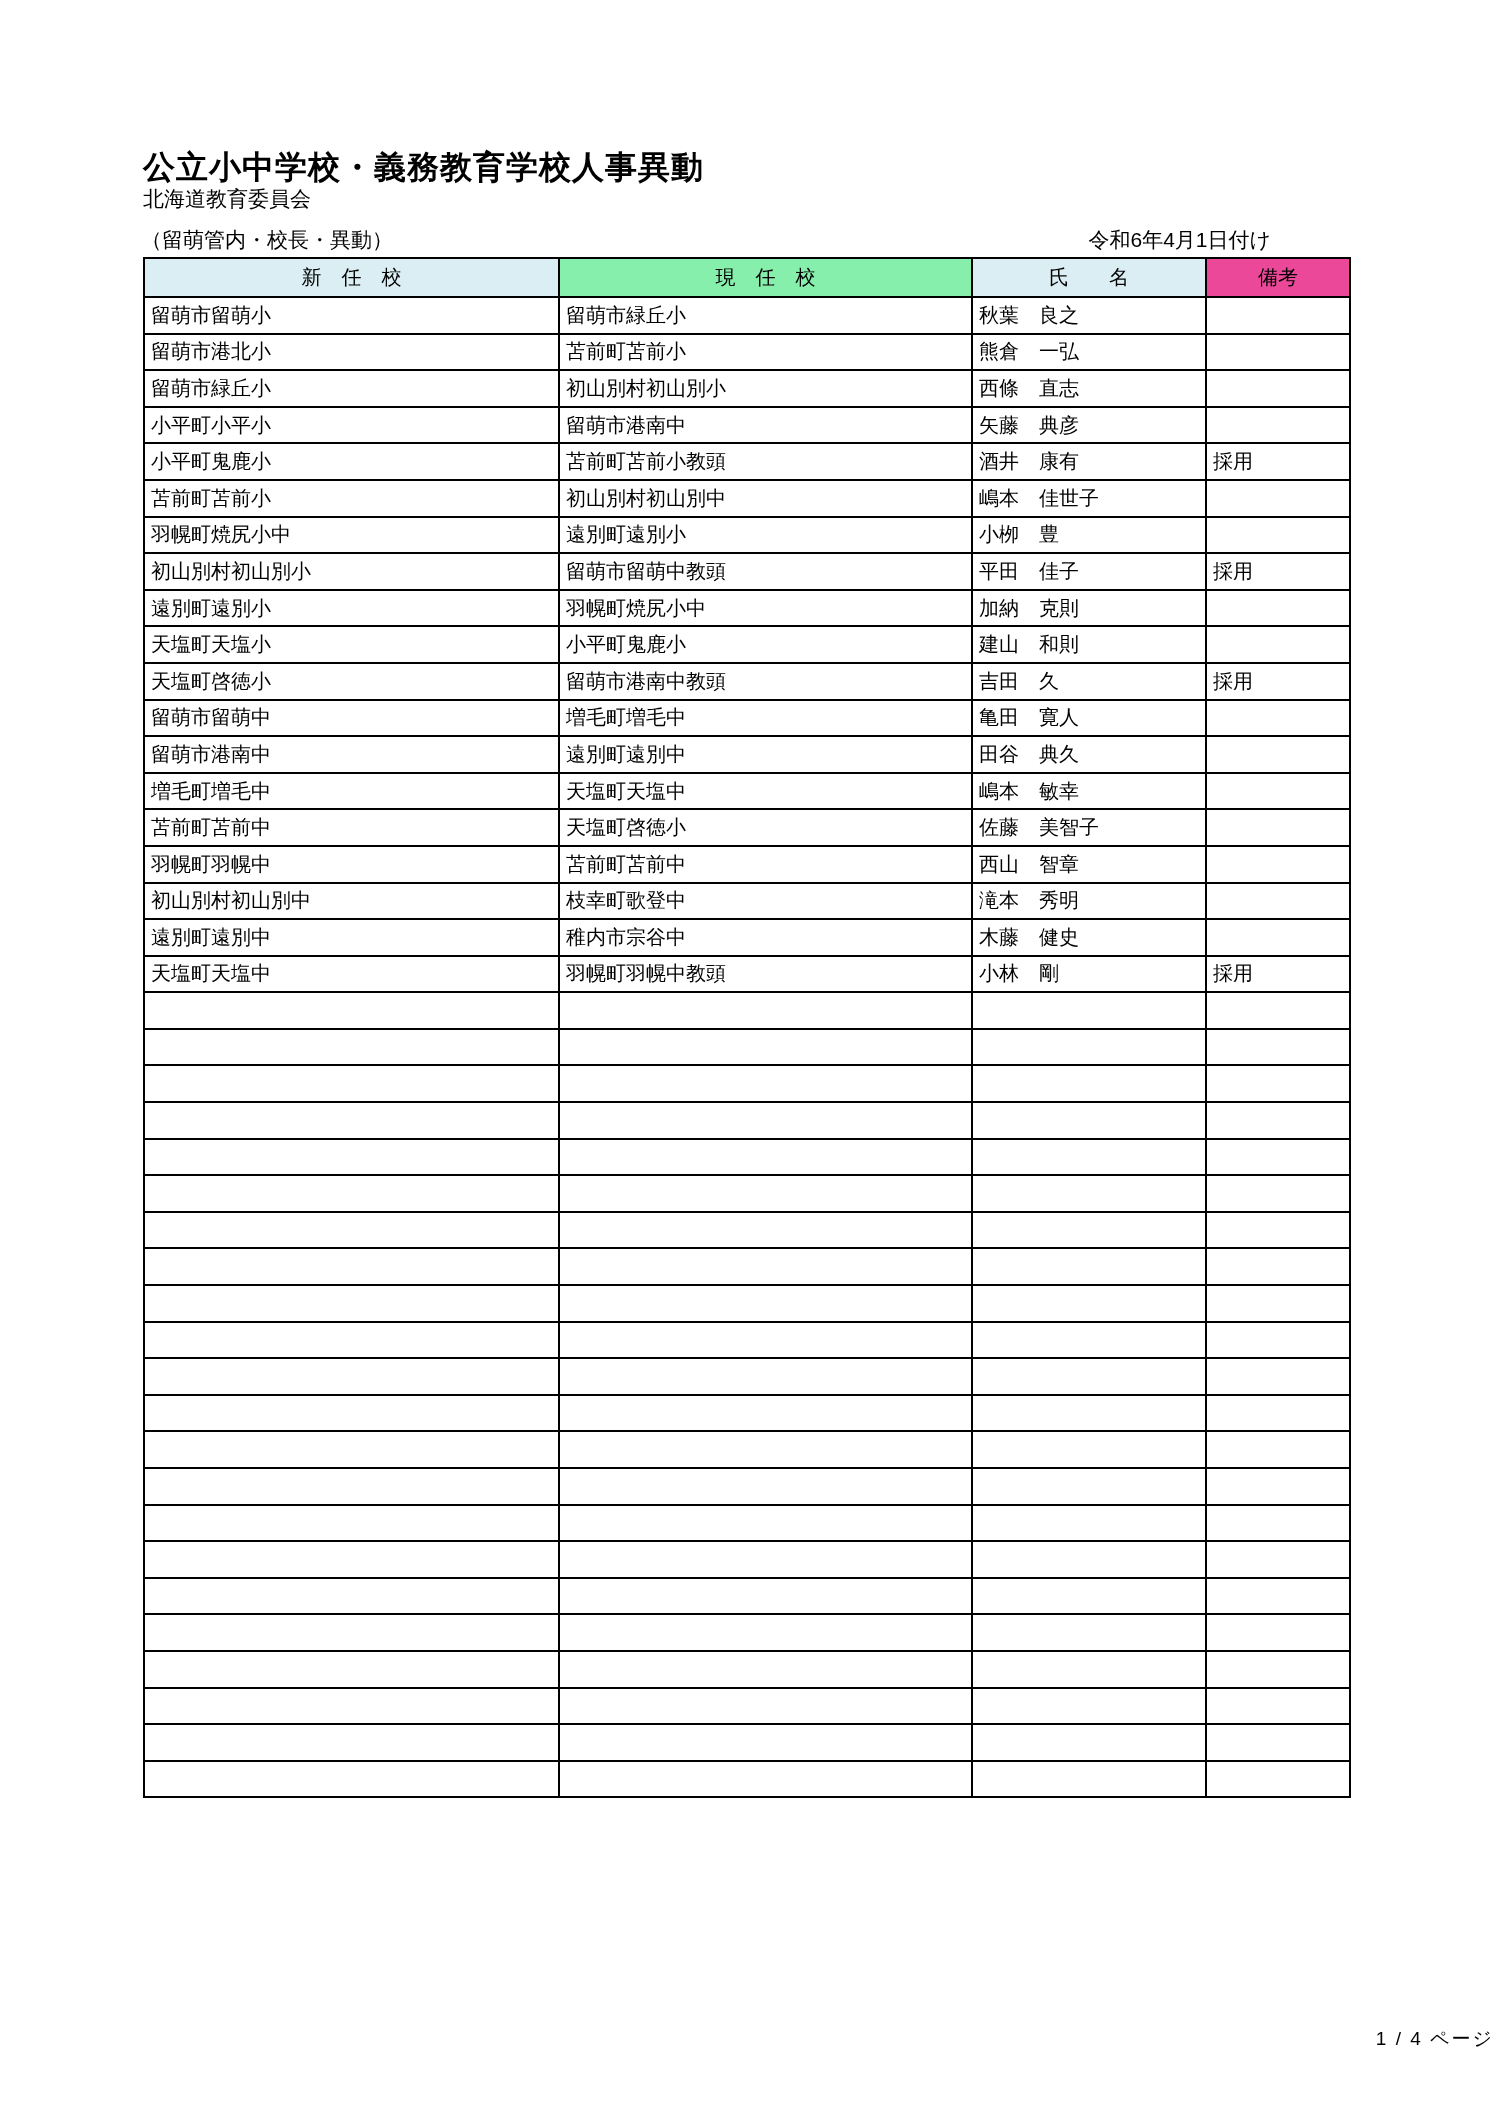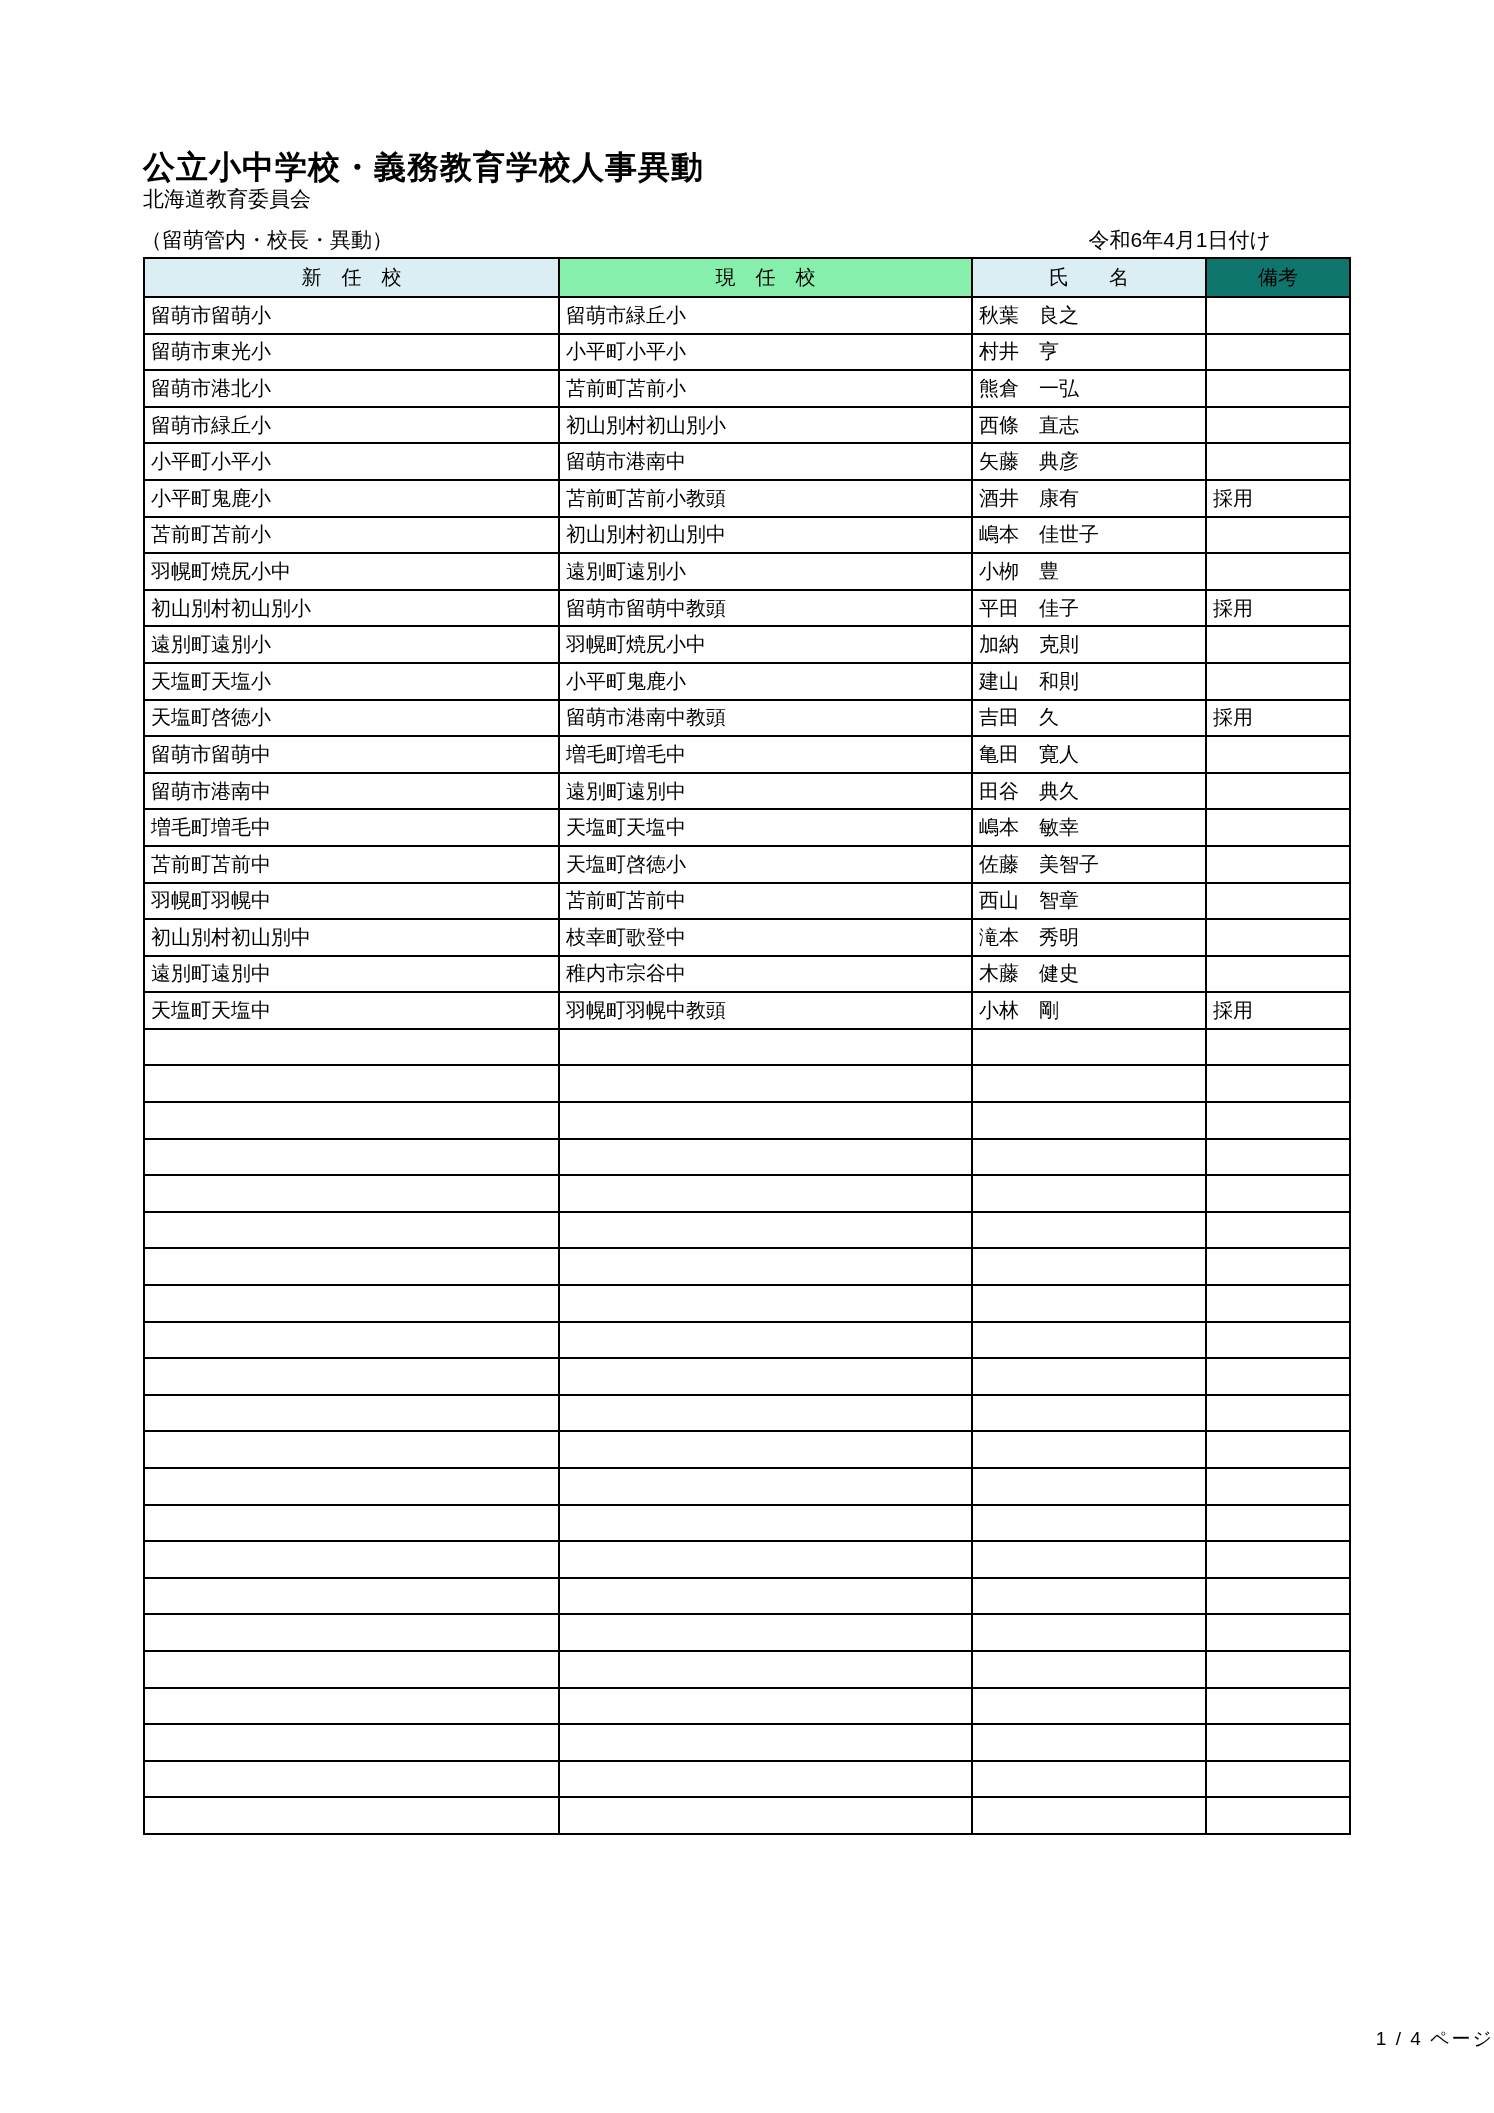--- a/index.html
+++ b/index.html
@@ -72,34 +72,28 @@
       <col style="width: 415px;">
       <col style="width: 413px;">
       <col style="width: 234px;">
       <col style="width: 144px;">
     </colgroup>
   <thead>
     <tr>
         <th style="background: rgb(218, 238, 243);">新　任　校</th>
         <th style="background: #86efac;">現　任　校</th>
         <th style="background: rgb(218, 238, 243);">氏　　名</th>
-        <th style="background: #0f766e;">備考</th>
+        <th style="background: #ec4899;">備考</th>
       </tr>
   </thead>
   <tbody>
       <tr>
         <td>留萌市留萌小</td>
         <td>留萌市緑丘小</td>
         <td>秋葉　良之</td>
-        <td></td>
-      </tr>
-      <tr>
-        <td>留萌市東光小</td>
-        <td>小平町小平小</td>
-        <td>村井　亨</td>
         <td></td>
       </tr>
       <tr>
         <td>留萌市港北小</td>
         <td>苫前町苫前小</td>
         <td>熊倉　一弘</td>
         <td></td>
       </tr>
       <tr>
         <td>留萌市緑丘小</td>

